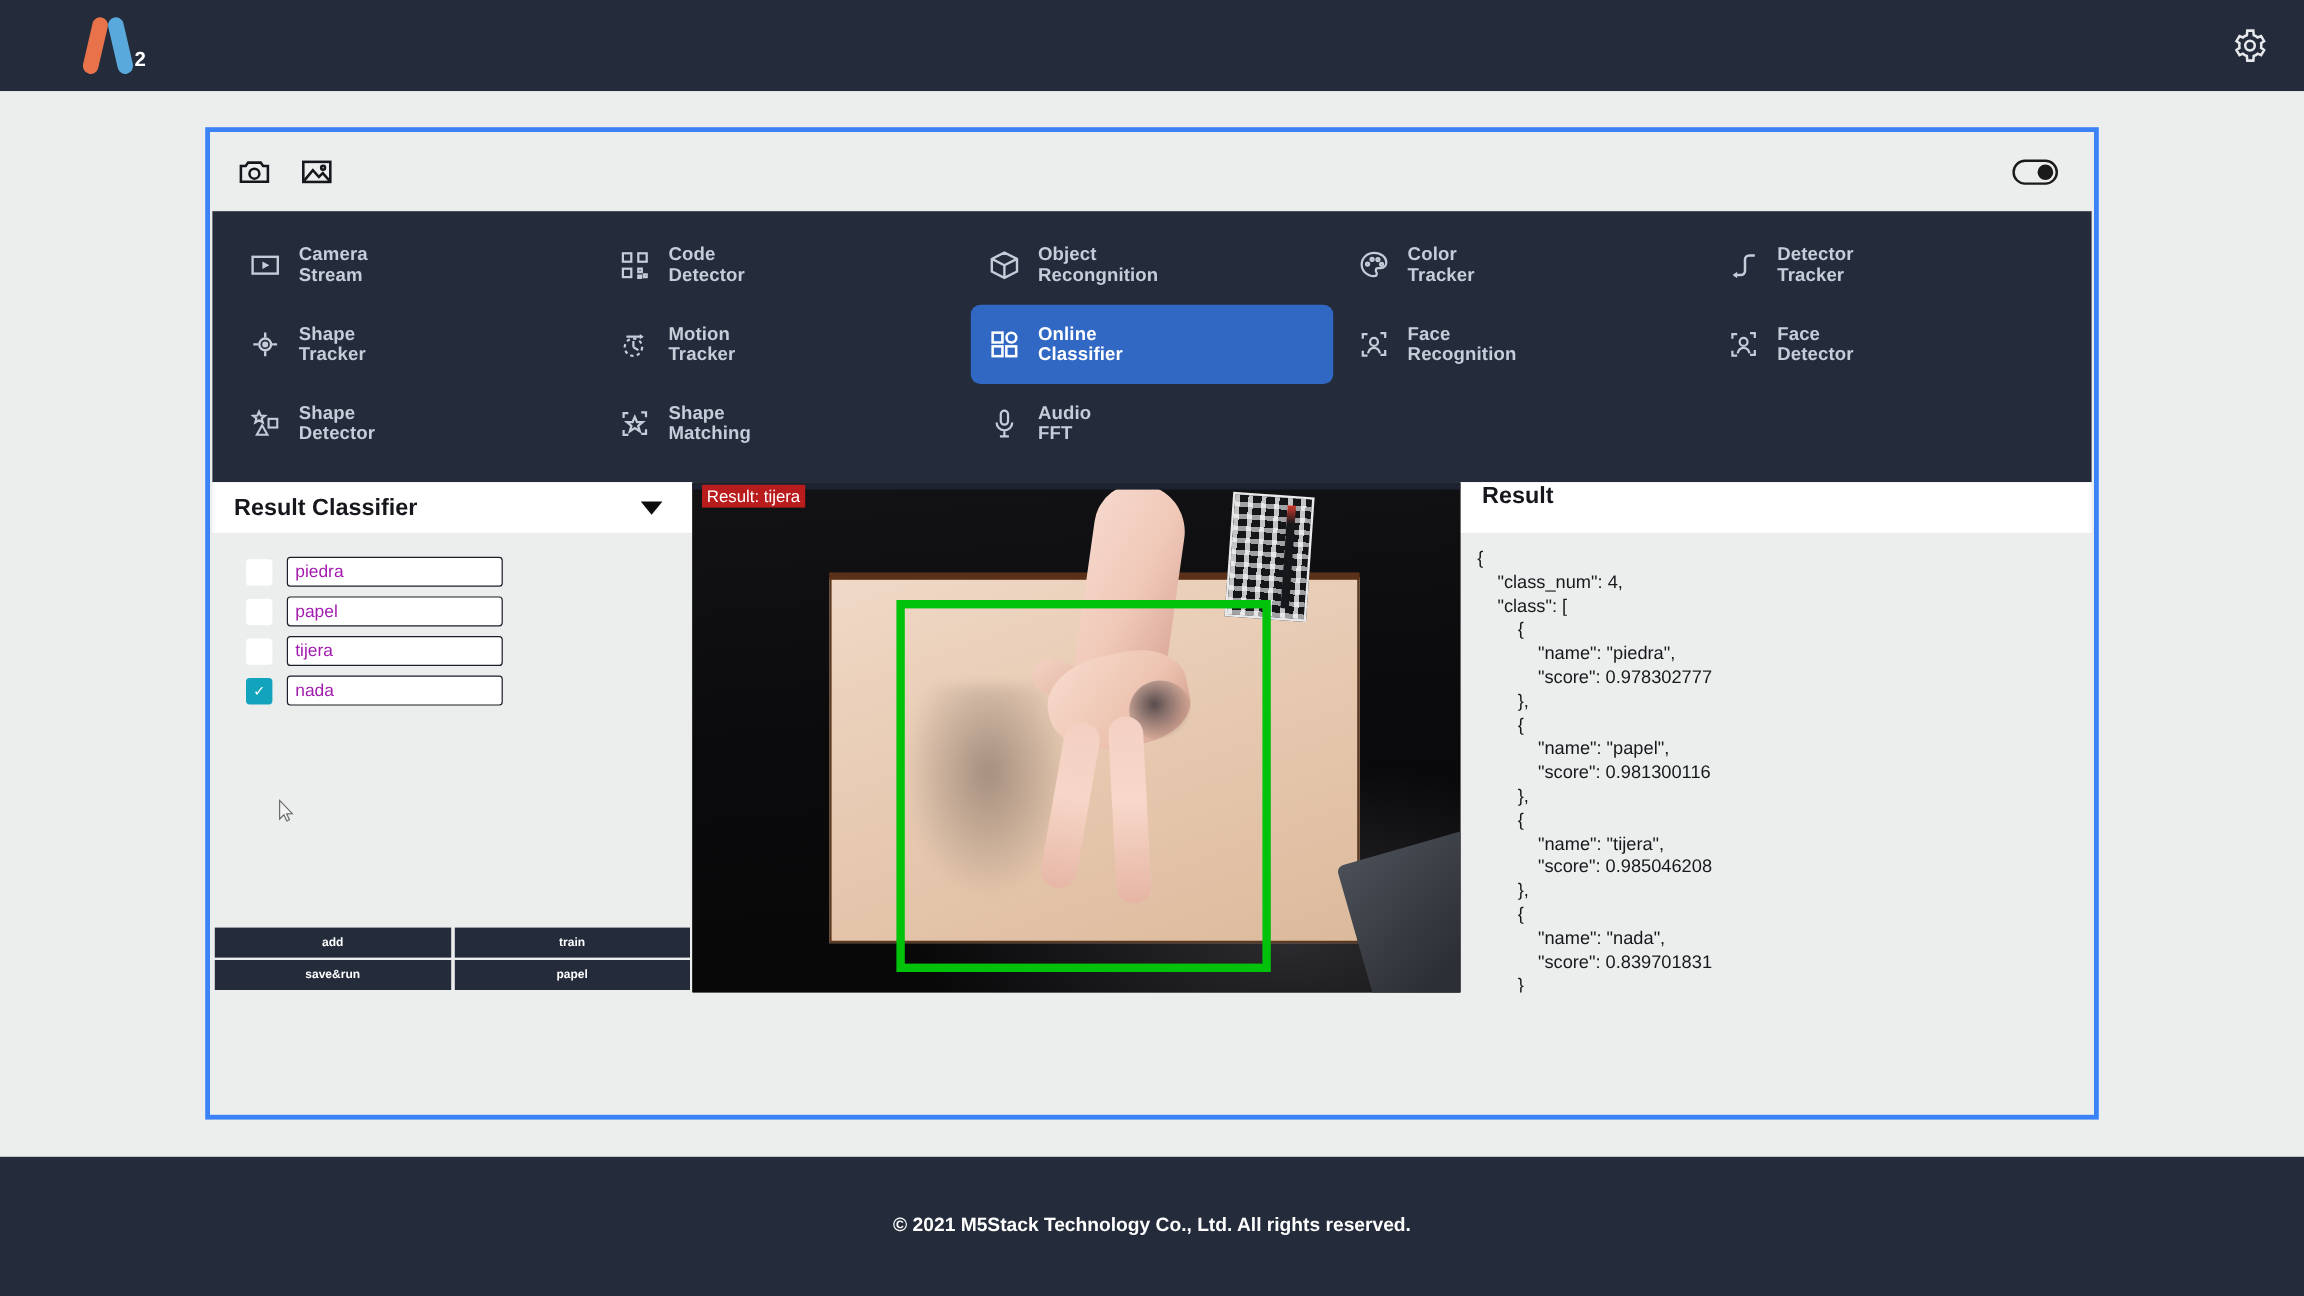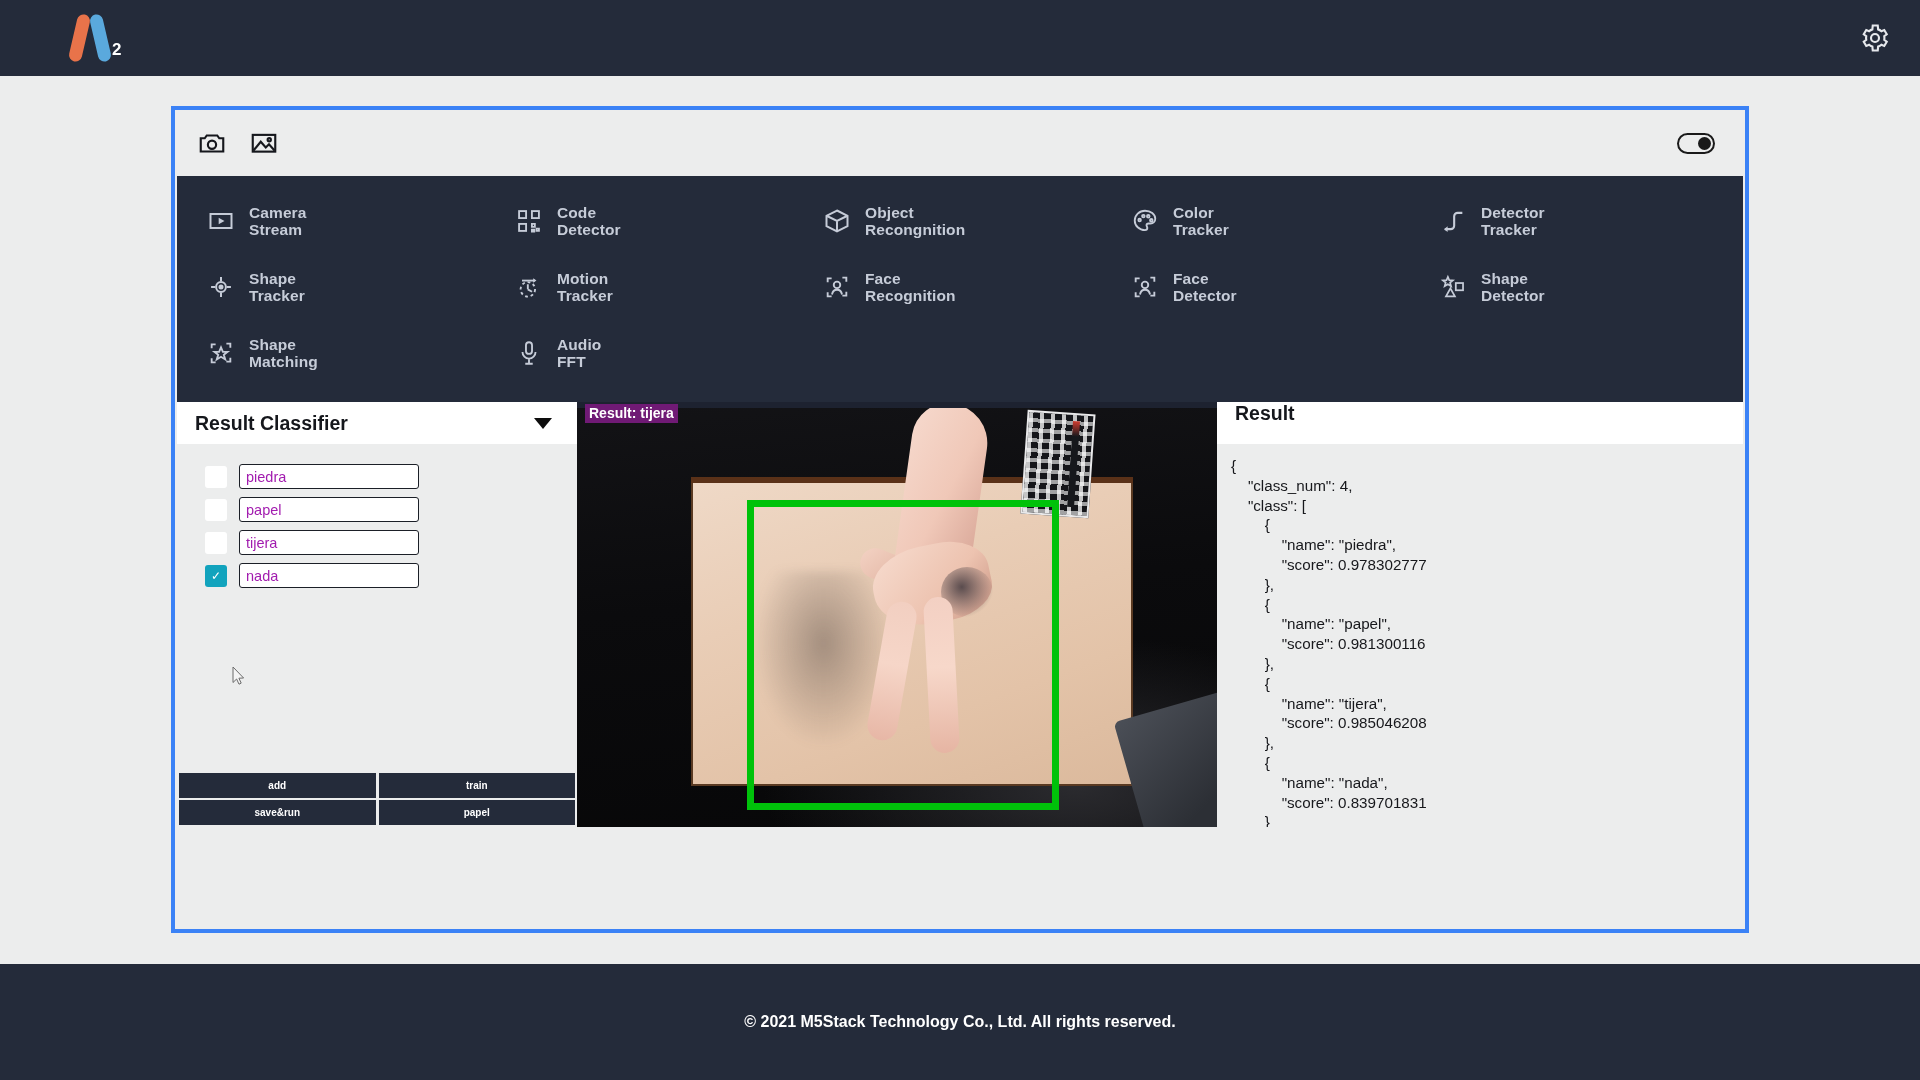--- a/index.html
+++ b/index.html
@@ -182,22 +182,22 @@
     position: absolute; left: 552px; top: 300px; width: 130px; height: 130px;
     background: linear-gradient(150deg, #4b4f57 0%, #2c2f35 70%);
     transform: rotate(-16deg); border-radius: 6px;
   }
   .vid-bbox {
     position: absolute; left: 170px; top: 98px; width: 312px; height: 310px;
     border: 7px solid #00c20a;
   }
   .vid-label {
     position: absolute; left: 8px; top: 2px;
-    background: #701a75; color: #ffffff;
-    font-size: 14px; font-weight: 700; padding: 1px 4px 2px 4px;
+    background: #b91c1c; color: #ffffff;
+    font-size: 14px; font-weight: 400; padding: 1px 4px 2px 4px;
     font-family: "Liberation Sans", sans-serif; white-space: nowrap;
   }
   .vid-topbar { position: absolute; left: 0; top: 0; width: 100%; height: 6px; background: #1d2230; }
 
   
   .result-panel { flex: 1; background: #eceded; display: flex; flex-direction: column; }
   .rp-head { height: 42px; background: #ffffff; display: flex; align-items: flex-start; padding-left: 18px; }
   .rp-title { font-size: 19.5px; font-weight: 700; color: #15171c; }
   .rp-body {
     flex: 1; overflow: hidden; padding: 12px 0 0 14px;
@@ -336,20 +336,32 @@
           <path d="M11 14V9.6M11 14l3.6 2.1"></path>
           <path d="M6 6.5h11"></path>
             <path d="M15.6 4.6 18.4 6.5l-2.8 1.9z" fill="#c6ccd8" stroke="none"></path>
         </svg>
         <div class="f-lbl">
           <span>Motion</span>
           <span>Tracker</span>
         </div>
       </div>
 
+      <div class="feat active">
+        <svg class="f-ico" viewBox="0 0 24 24" fill="none" stroke="#ffffff" stroke-width="1.8">
+          <rect x="3.6" y="3.6" width="7" height="7"></rect>
+          <circle cx="17" cy="7.1" r="3.5"></circle>
+          <rect x="3.6" y="13.4" width="7" height="7"></rect>
+          <rect x="13.4" y="13.4" width="7" height="7"></rect>
+        </svg>
+        <div class="f-lbl">
+          <span>Online</span>
+          <span>Classifier</span>
+        </div>
+      </div>
 
       <div class="feat">
         <svg class="f-ico" viewBox="0 0 24 24" fill="none" stroke="#c6ccd8" stroke-width="1.6">
           <path d="M4 8V4.6h3.4M16.6 4h3.4v3.4M20 16v3.4h-3.4M7.4 20H4v-3.4"></path>
           <circle cx="12" cy="10.2" r="2.8"></circle>
           <path d="M7.7 18.4c.5-2.6 2.2-4 4.3-4s3.8 1.4 4.3 4"></path>
         </svg>
         <div class="f-lbl">
           <span>Face</span>
           <span>Recognition</span>

